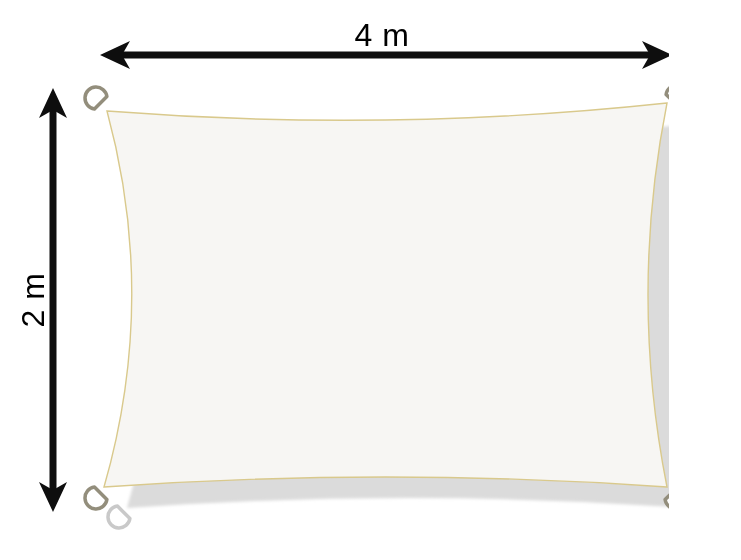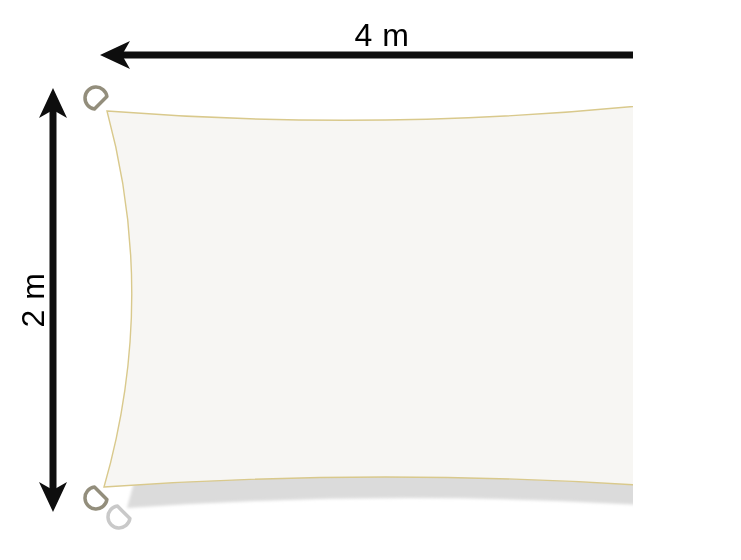--- a/index.html
+++ b/index.html
@@ -7,20 +7,21 @@
     padding: 0;
     background: #ffffff;
     font-family: "Liberation Sans", sans-serif;
   }
   .stage {
     position: relative;
     width: 633px;
     height: 560px;
     background: #ffffff;
     overflow: hidden;
+    padding-left: 36px;
   }
   .stage svg {
     position: absolute;
     inset: 0;
     display: block;
   }
   .dim-label {
     font-family: "Liberation Sans", sans-serif;
     font-size: 32px;
     font-weight: 400;

